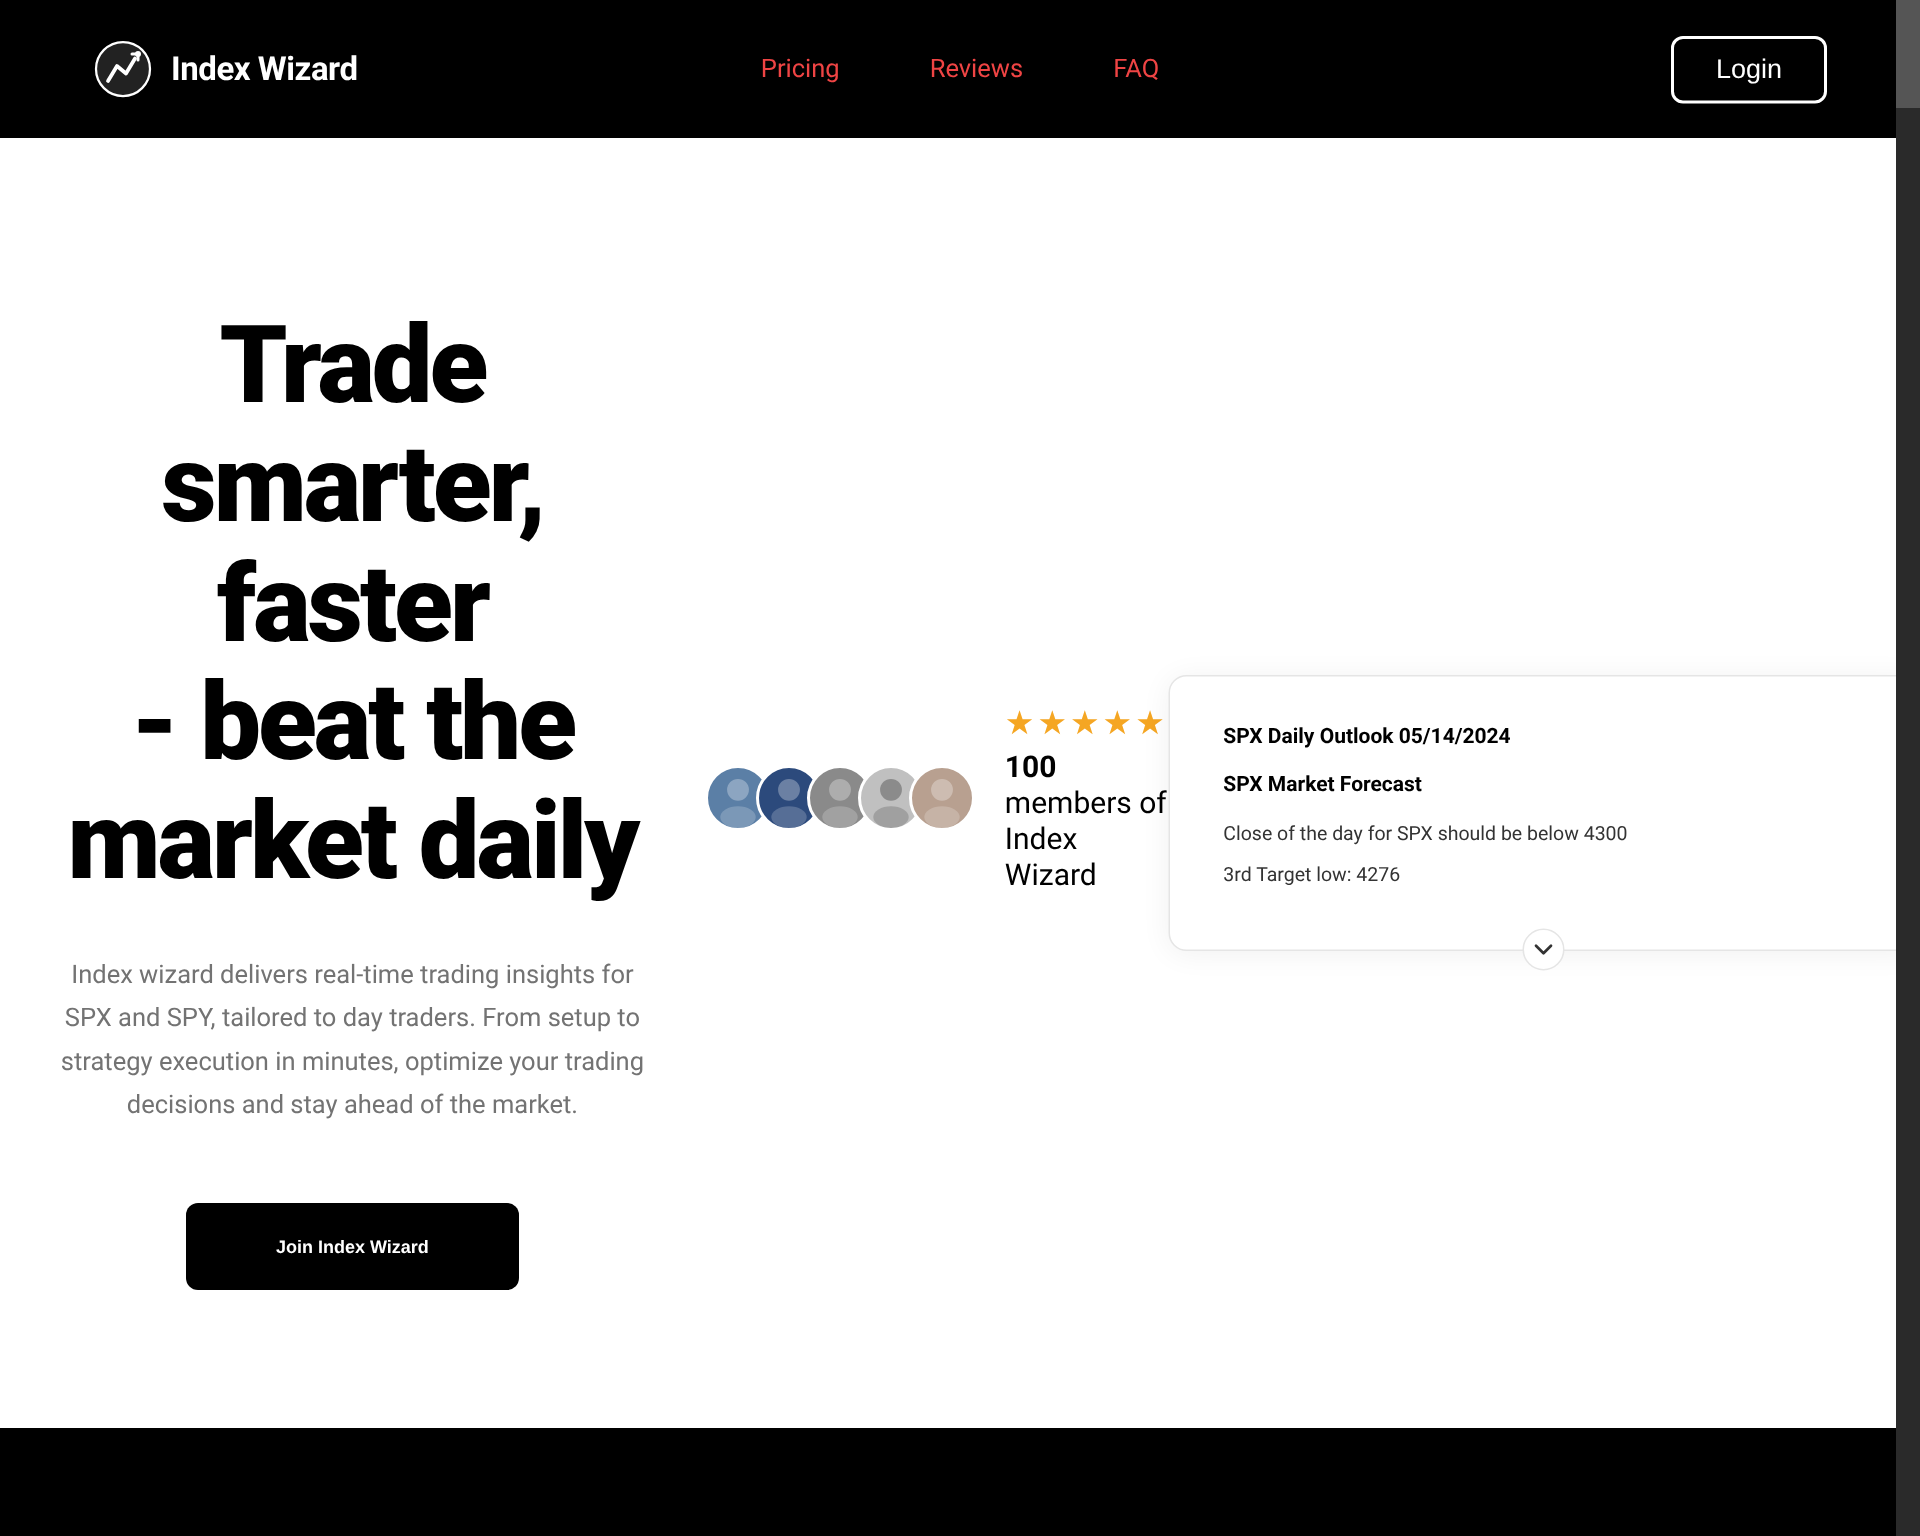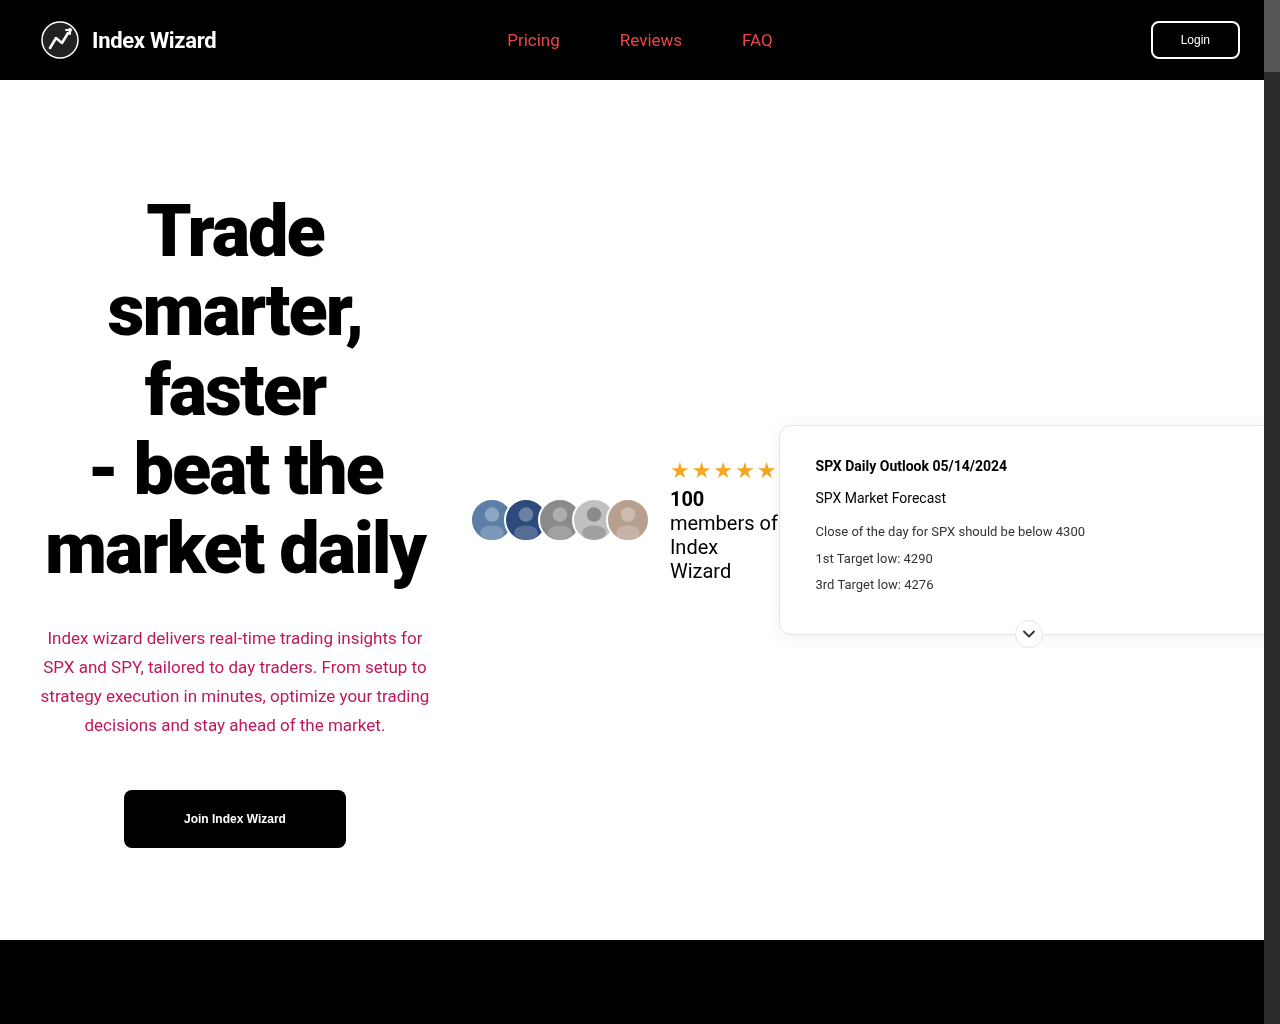--- a/index.html
+++ b/index.html
@@ -15,22 +15,22 @@
       width: 1280px;
       min-height: 1024px;
     }
 
     
     nav {
       background: #000000;
       display: flex;
       align-items: center;
       justify-content: space-between;
-      padding: 0 40px;
-      height: 80px;
+      padding: 0 62px;
+      height: 92px;
       position: relative;
     }
 
     .nav-left {
       display: flex;
       align-items: center;
       gap: 12px;
     }
 
     .logo-icon {
@@ -64,21 +64,21 @@
     .nav-right {
       display: flex;
       align-items: center;
     }
 
     .login-btn {
       background: transparent;
       color: #ffffff;
       border: 2px solid #ffffff;
       padding: 10px 28px;
-      font-size: 12px;
+      font-size: 18px;
       font-weight: 500;
       border-radius: 8px;
       cursor: pointer;
     }
 
     
     .main {
       background: #ffffff;
       min-height: 860px;
       display: flex;
@@ -98,21 +98,21 @@
       font-weight: 900;
       line-height: 1.1;
       letter-spacing: -2px;
       margin-bottom: 36px;
       color: #000000;
     }
 
     .hero-description {
       font-size: 17px;
       line-height: 1.7;
-      color: #be185d;
+      color: #737373;
       max-width: 1100px;
       margin: 0 auto 50px;
     }
 
     .cta-btn {
       background: #000000;
       color: #ffffff;
       border: none;
       padding: 22px 60px;
       font-size: 12px;
@@ -197,21 +197,21 @@
 
     .card-title {
       font-size: 14px;
       font-weight: 700;
       color: #000000;
       margin-bottom: 16px;
     }
 
     .card-subtitle {
       font-size: 14px;
-      font-weight: 400;
+      font-weight: 700;
       color: #000000;
       margin-bottom: 16px;
     }
 
     .card-line {
       font-size: 13px;
       color: #333333;
       margin-bottom: 6px;
       line-height: 1.6;
     }
@@ -339,21 +339,20 @@
         <strong>100</strong>
         <span>members of Index Wizard</span>
       </div>
     </div>
   </div>
 
   <div class="market-card">
     <div class="card-title">SPX Daily Outlook 05/14/2024</div>
     <div class="card-subtitle">SPX Market Forecast</div>
     <div class="card-line">Close of the day for SPX should be below 4300</div>
-    <div class="card-line">1st Target low: 4290</div>
     <div class="card-line">3rd Target low: 4276</div>
 
     <div class="scroll-down-icon">
       <svg width="14" height="14" viewBox="0 0 14 14" fill="none">
         <path d="M2 4.5 L7 9.5 L12 4.5" stroke="#333" stroke-width="1.8" stroke-linecap="round" stroke-linejoin="round"></path>
       </svg>
     </div>
   </div>
 
 </main>

